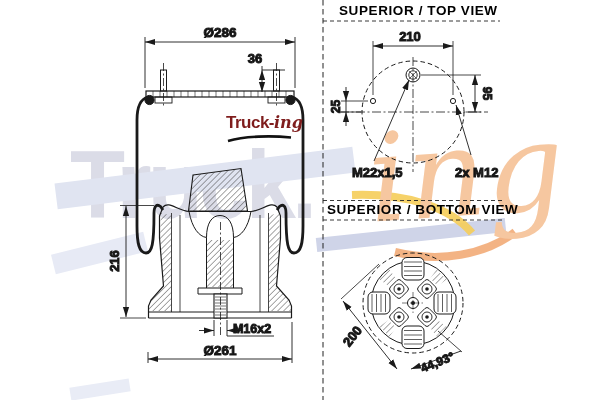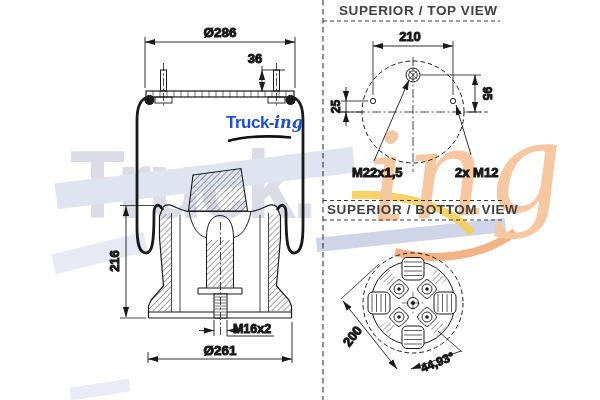--- a/index.html
+++ b/index.html
@@ -14,24 +14,24 @@
   .band{position:absolute;z-index:1;pointer-events:none;}
   #band-a{left:55px;top:165px;width:300px;height:26px;background:#e0e4f1;transform:rotate(-7deg);}
   #band-b{left:52px;top:243px;width:95px;height:20px;background:#e7eaf5;transform:rotate(-14deg);}
   #band-b2{left:70px;top:383px;width:60px;height:13px;background:#e9ecf6;transform:rotate(-9deg);}
   #band-c{left:316px;top:228px;width:190px;height:14px;background:#cfd4e8;transform:rotate(-6deg);}
   #wm-swoosh{left:0;top:0;width:600px;height:400px;}
   
   #drawing{position:absolute;left:0;top:0;z-index:2;}
   
   .panel-title{position:absolute;z-index:3;font-weight:bold;font-size:13.5px;
-               letter-spacing:.6px;color:#404040;white-space:nowrap;}
+               letter-spacing:.6px;color:#000000;white-space:nowrap;}
   #title-top{left:339px;top:3px;}
   #title-bottom{left:327px;top:202px;}
-  #logo{position:absolute;left:226px;top:113px;z-index:3;white-space:nowrap;color:#1d4ed8;}
+  #logo{position:absolute;left:226px;top:113px;z-index:3;white-space:nowrap;color:#7f1d1d;}
   #logo .b{font-weight:bold;font-size:17px;letter-spacing:-.5px;}
   #logo .s{font-family:"DejaVu Serif",serif;font-style:italic;font-weight:bold;font-size:16px;}
   #logo-underline{position:absolute;left:1px;top:21px;}
   svg text{font-family:"Liberation Sans",sans-serif;font-weight:bold;fill:#111;}
 </style>
 </head>
 <body>
 
 <div id="stage">
 

